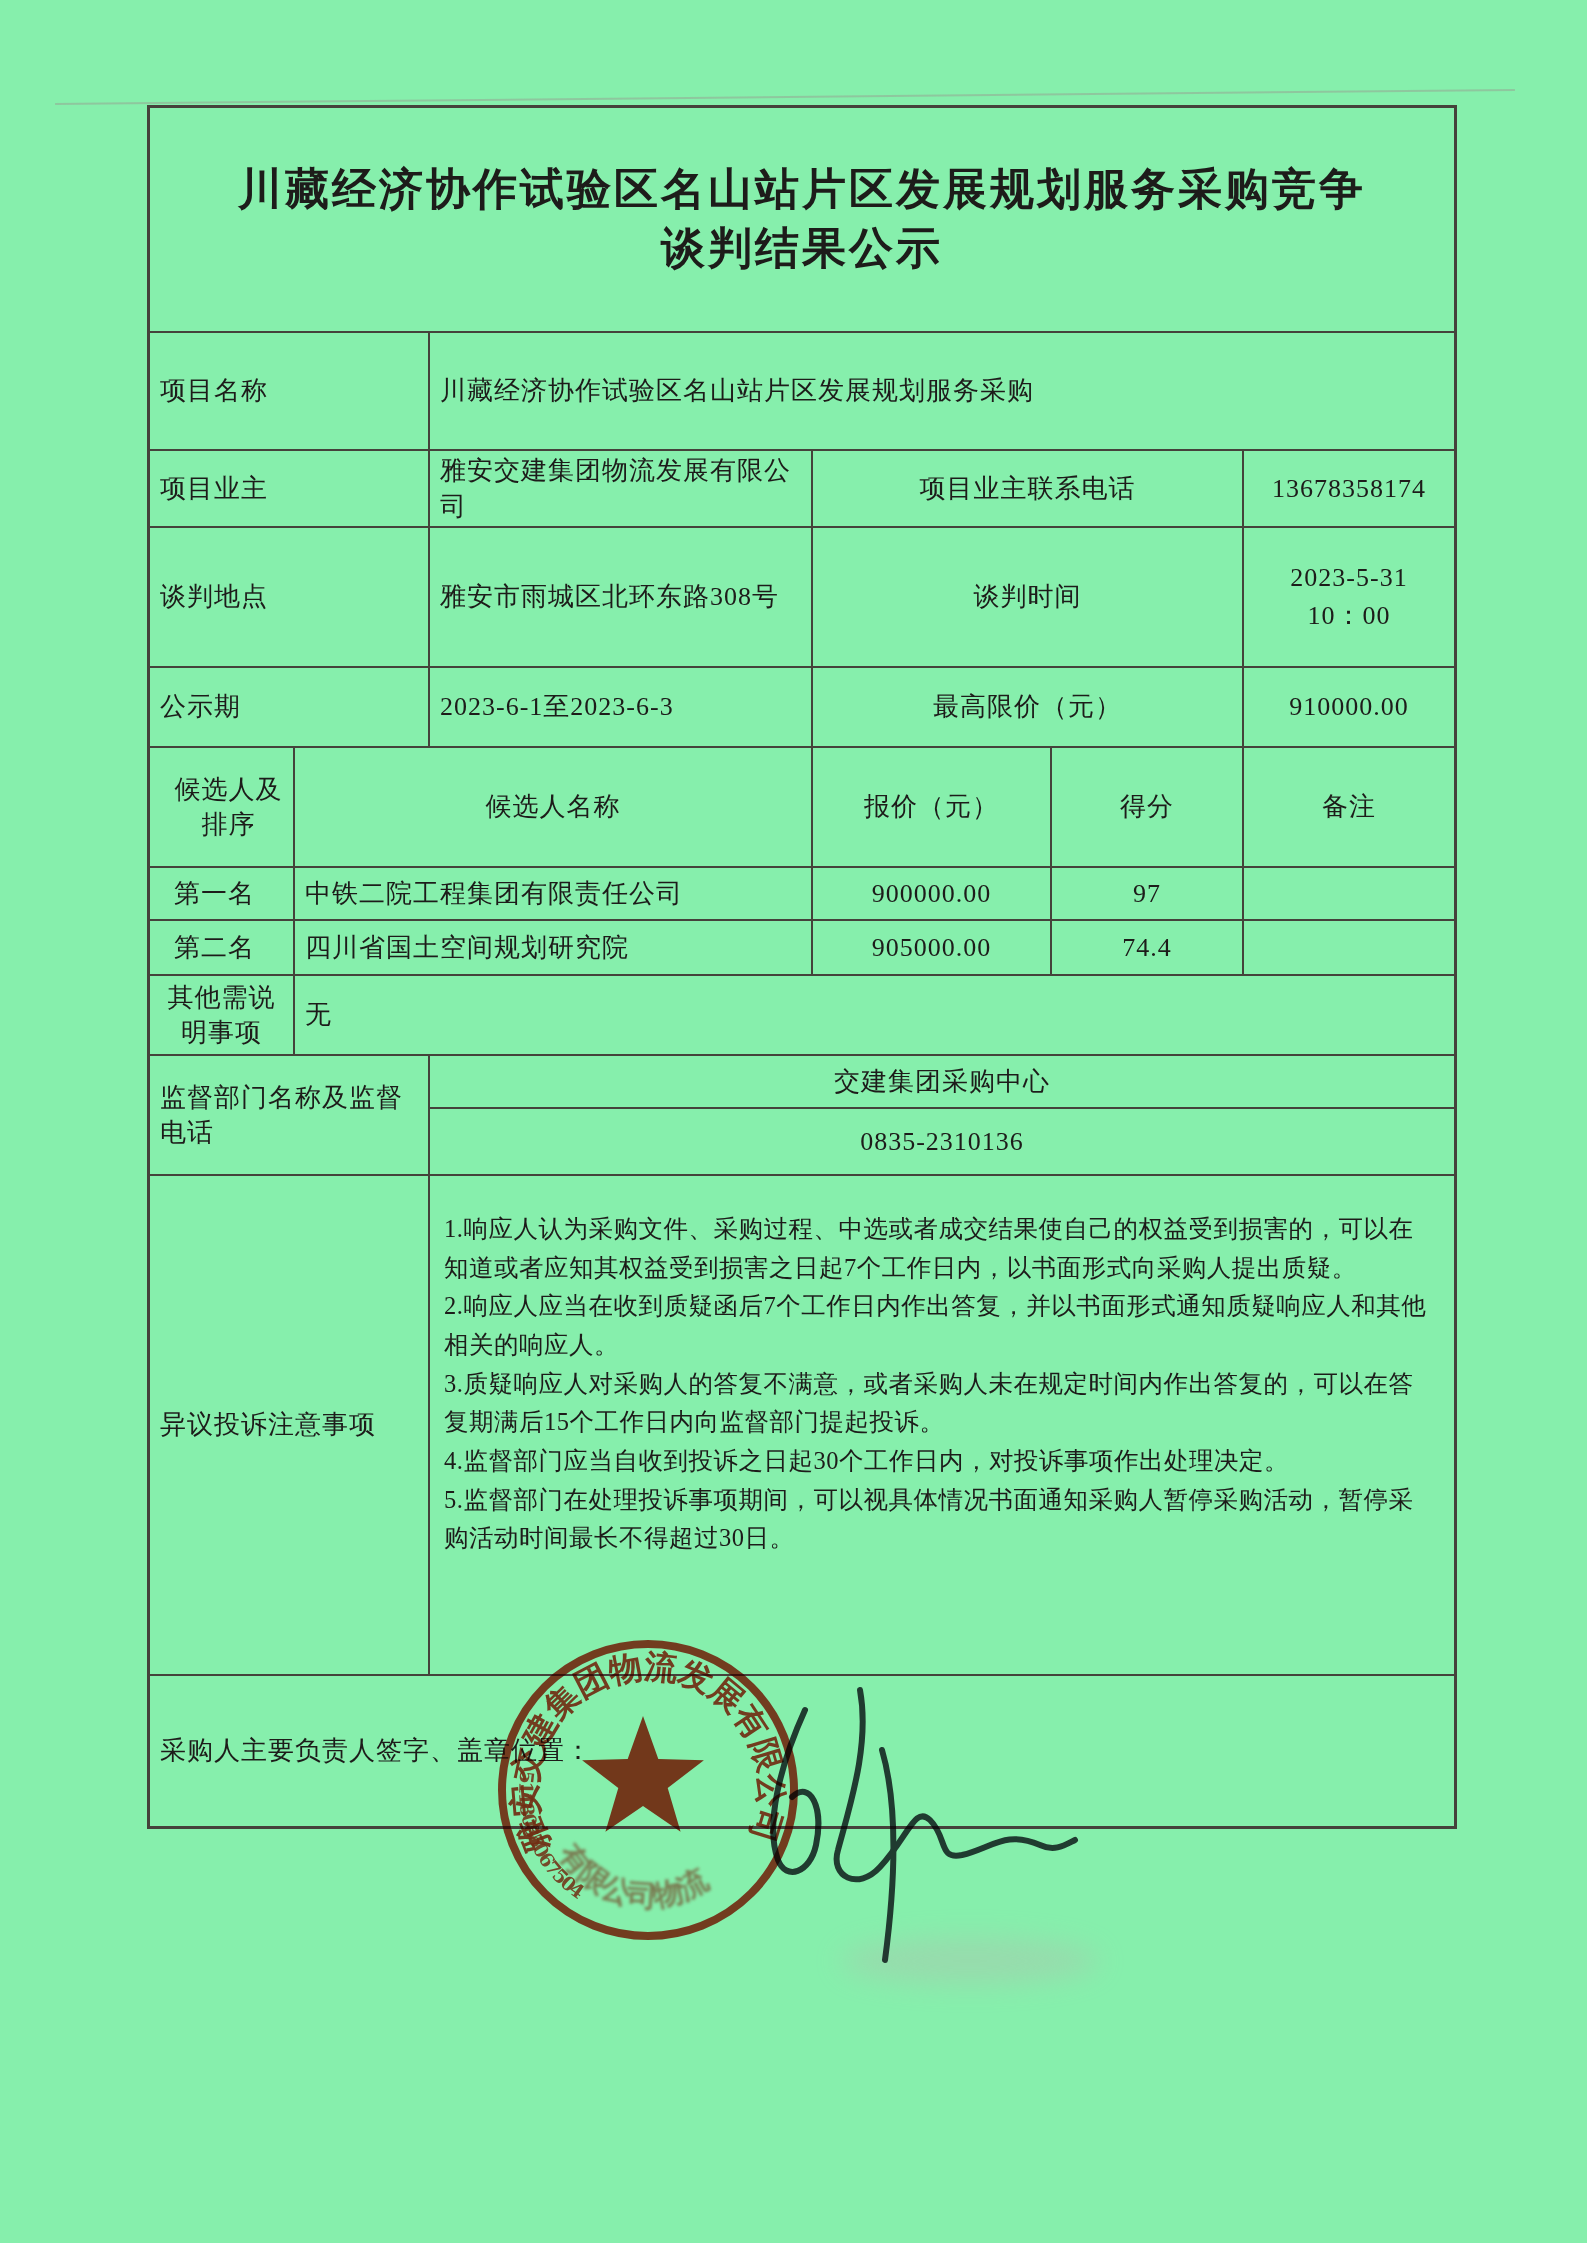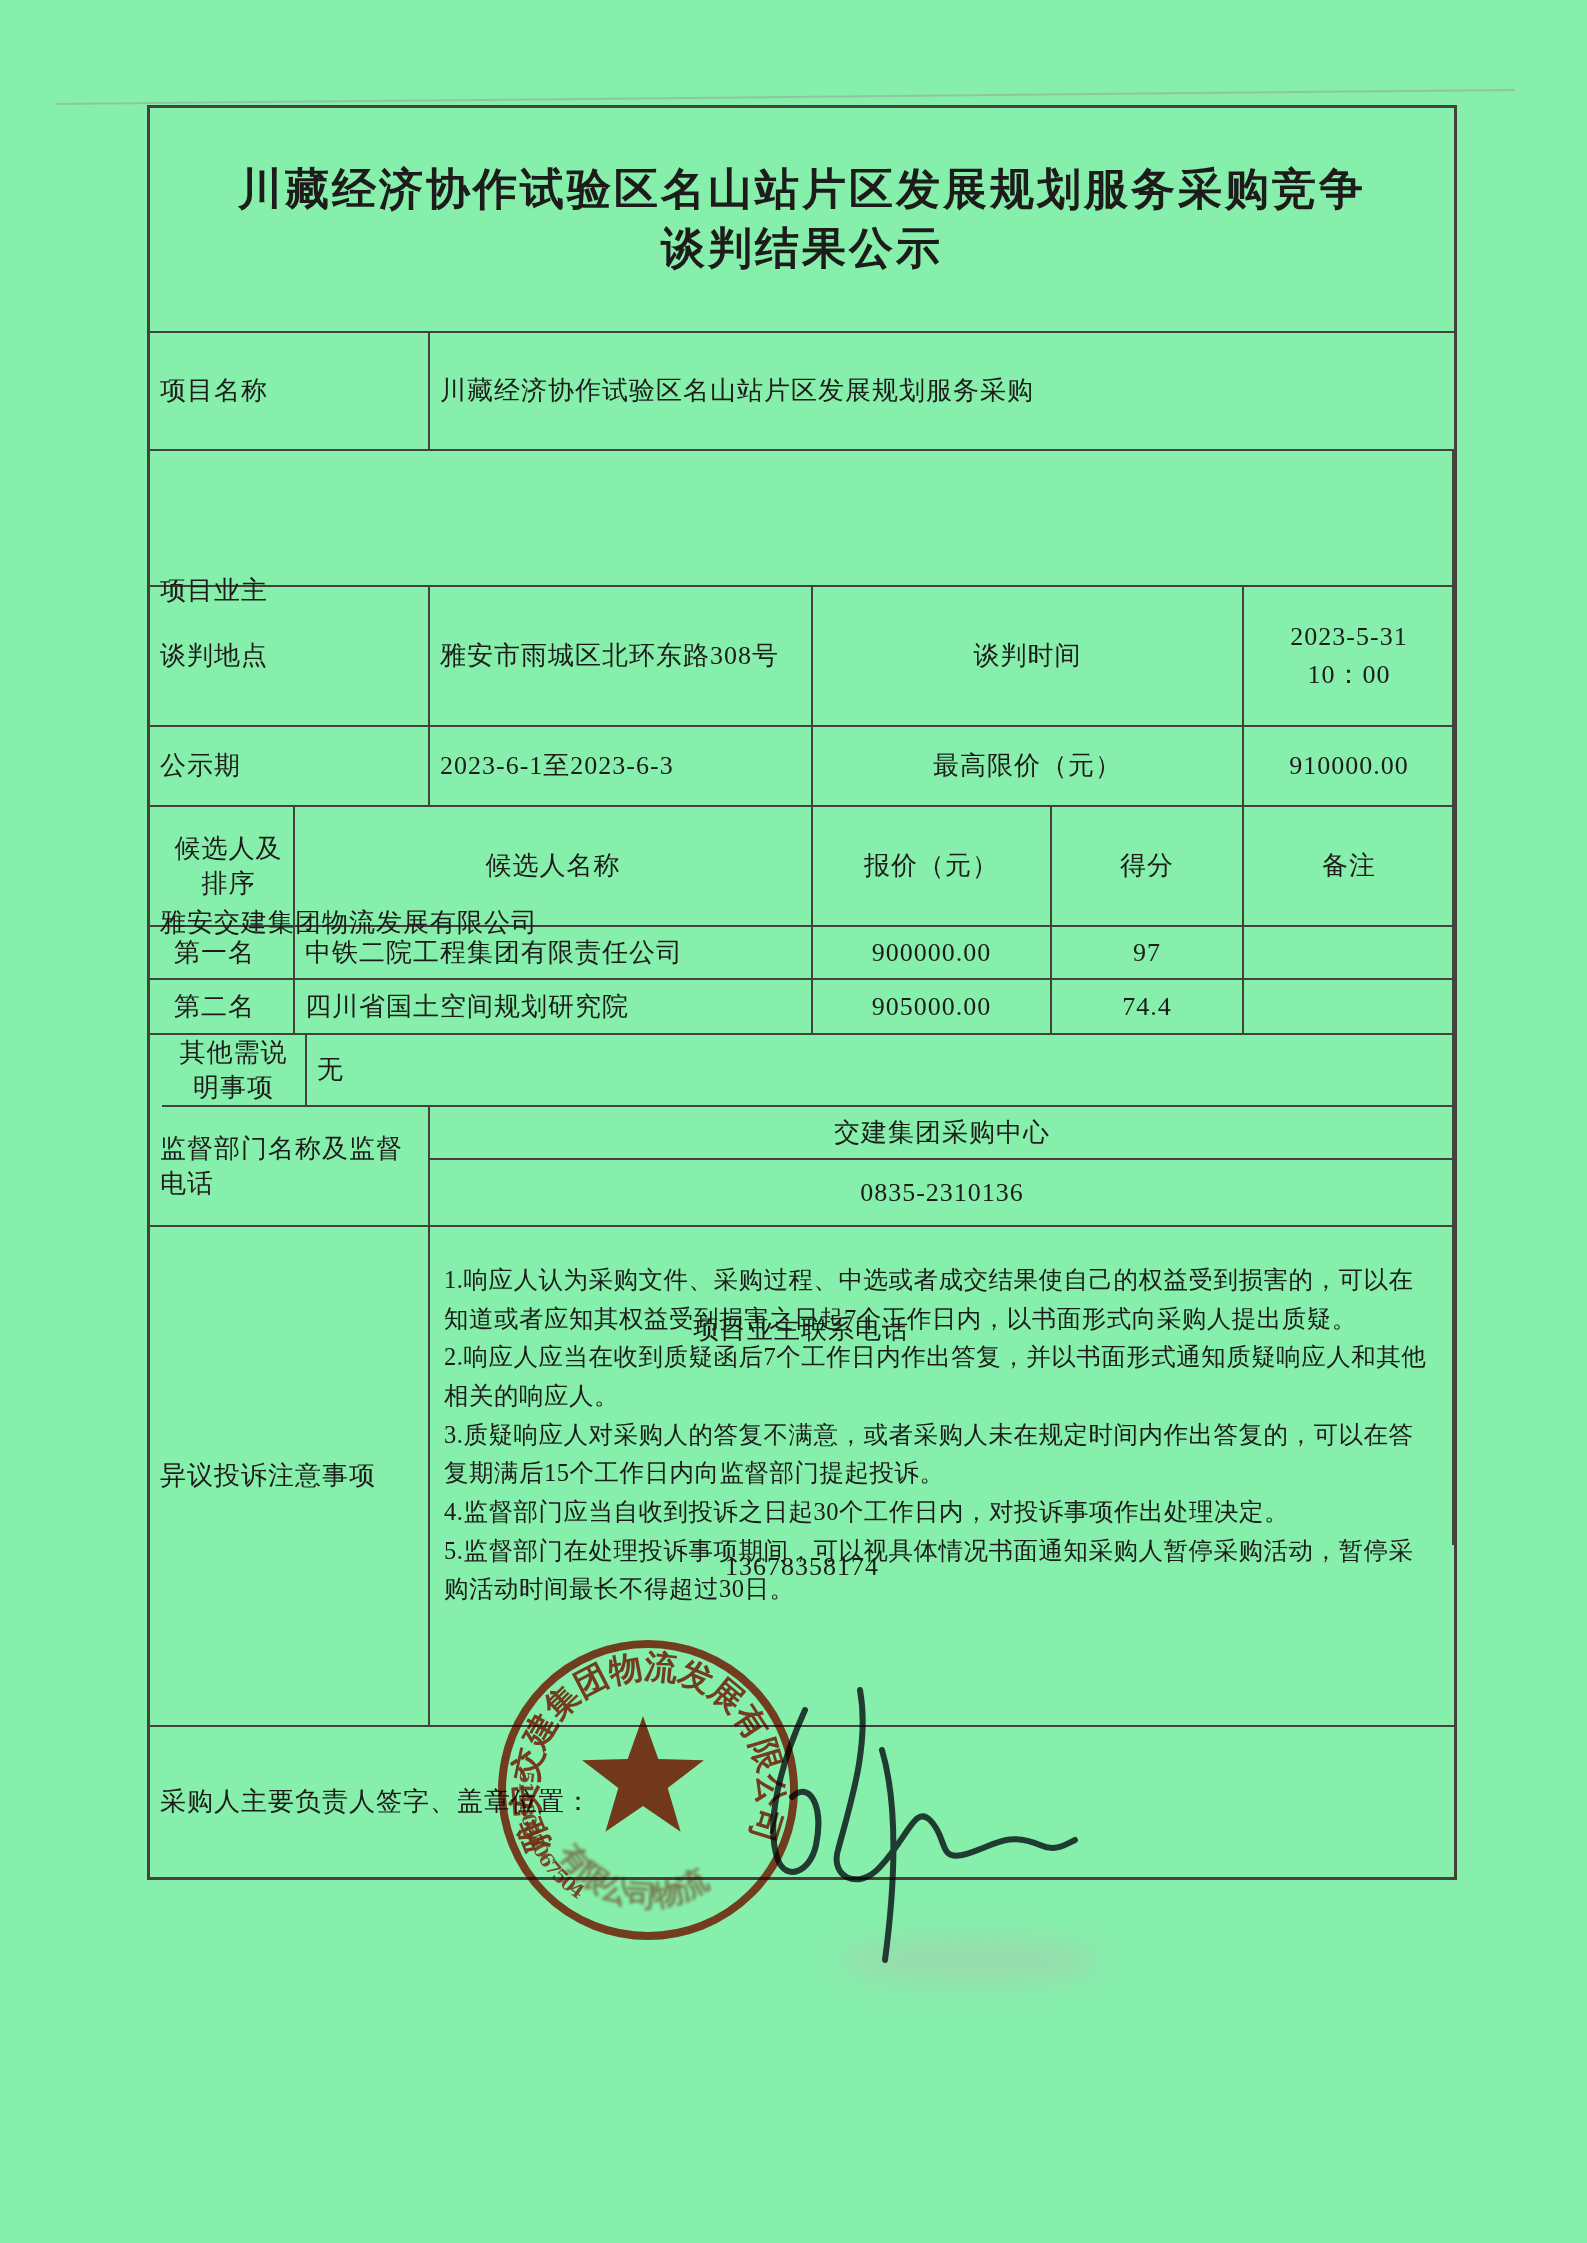--- a/index.html
+++ b/index.html
@@ -38,27 +38,27 @@
     display:flex;align-items:center;
     font-size:26px;letter-spacing:1px;line-height:1.35;
     padding:4px 10px;
   }
   .td:last-child{border-right:none;}
   .td.center{justify-content:center;text-align:center;}
   .td.left{justify-content:flex-start;text-align:left;}
   
   .r-title{height:225px;}
   .r1{height:118px;}
-  .r2{height:136px;flex-direction:column;}
+  .r2{height:77px;}
   .r3{height:140px;}
   .r4{height:80px;}
   .r5{height:120px;}
   .r6{height:53px;}
   .r7{height:55px;}
-  .r8{height:72px;margin-left:12px;}
+  .r8{height:80px;}
   .r9{height:120px;}
   .r10{height:500px;}
   .r11{height:150px;}
   
   .w-label{flex:0 0 280px;}
   .w-c{flex:0 0 383px;}
   .w-mid{flex:0 0 431px;}
   .w-narrow{flex:0 0 145px;padding-left:24px;}
   .w-name{flex:0 0 518px;}
   .w-price{flex:0 0 239px;}

